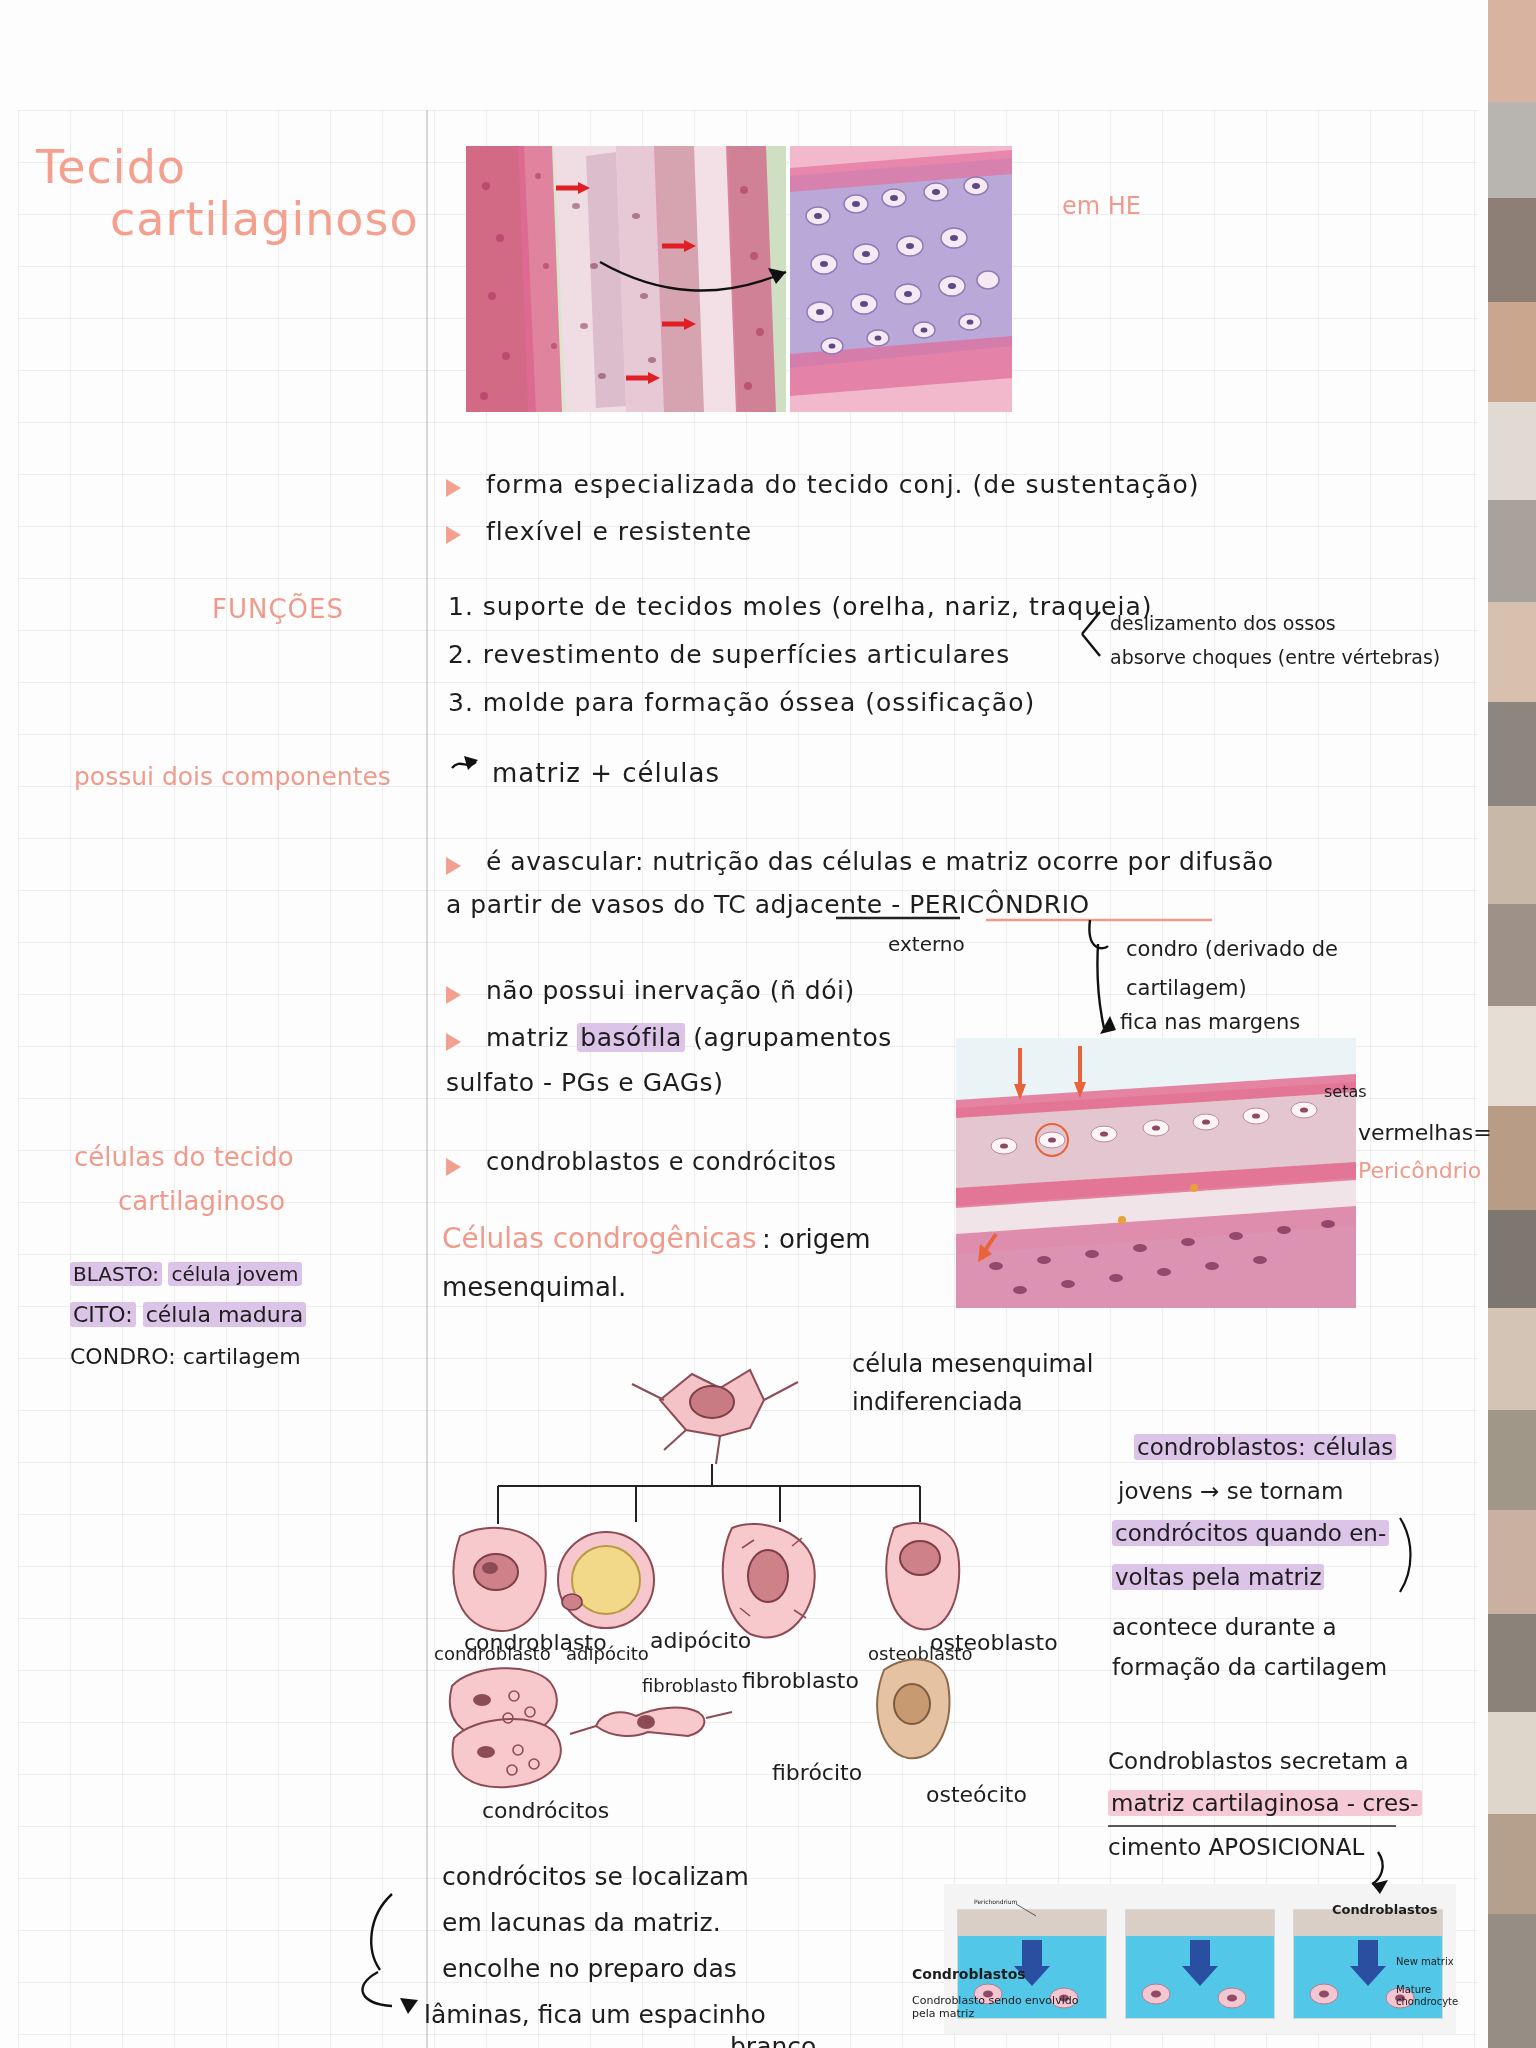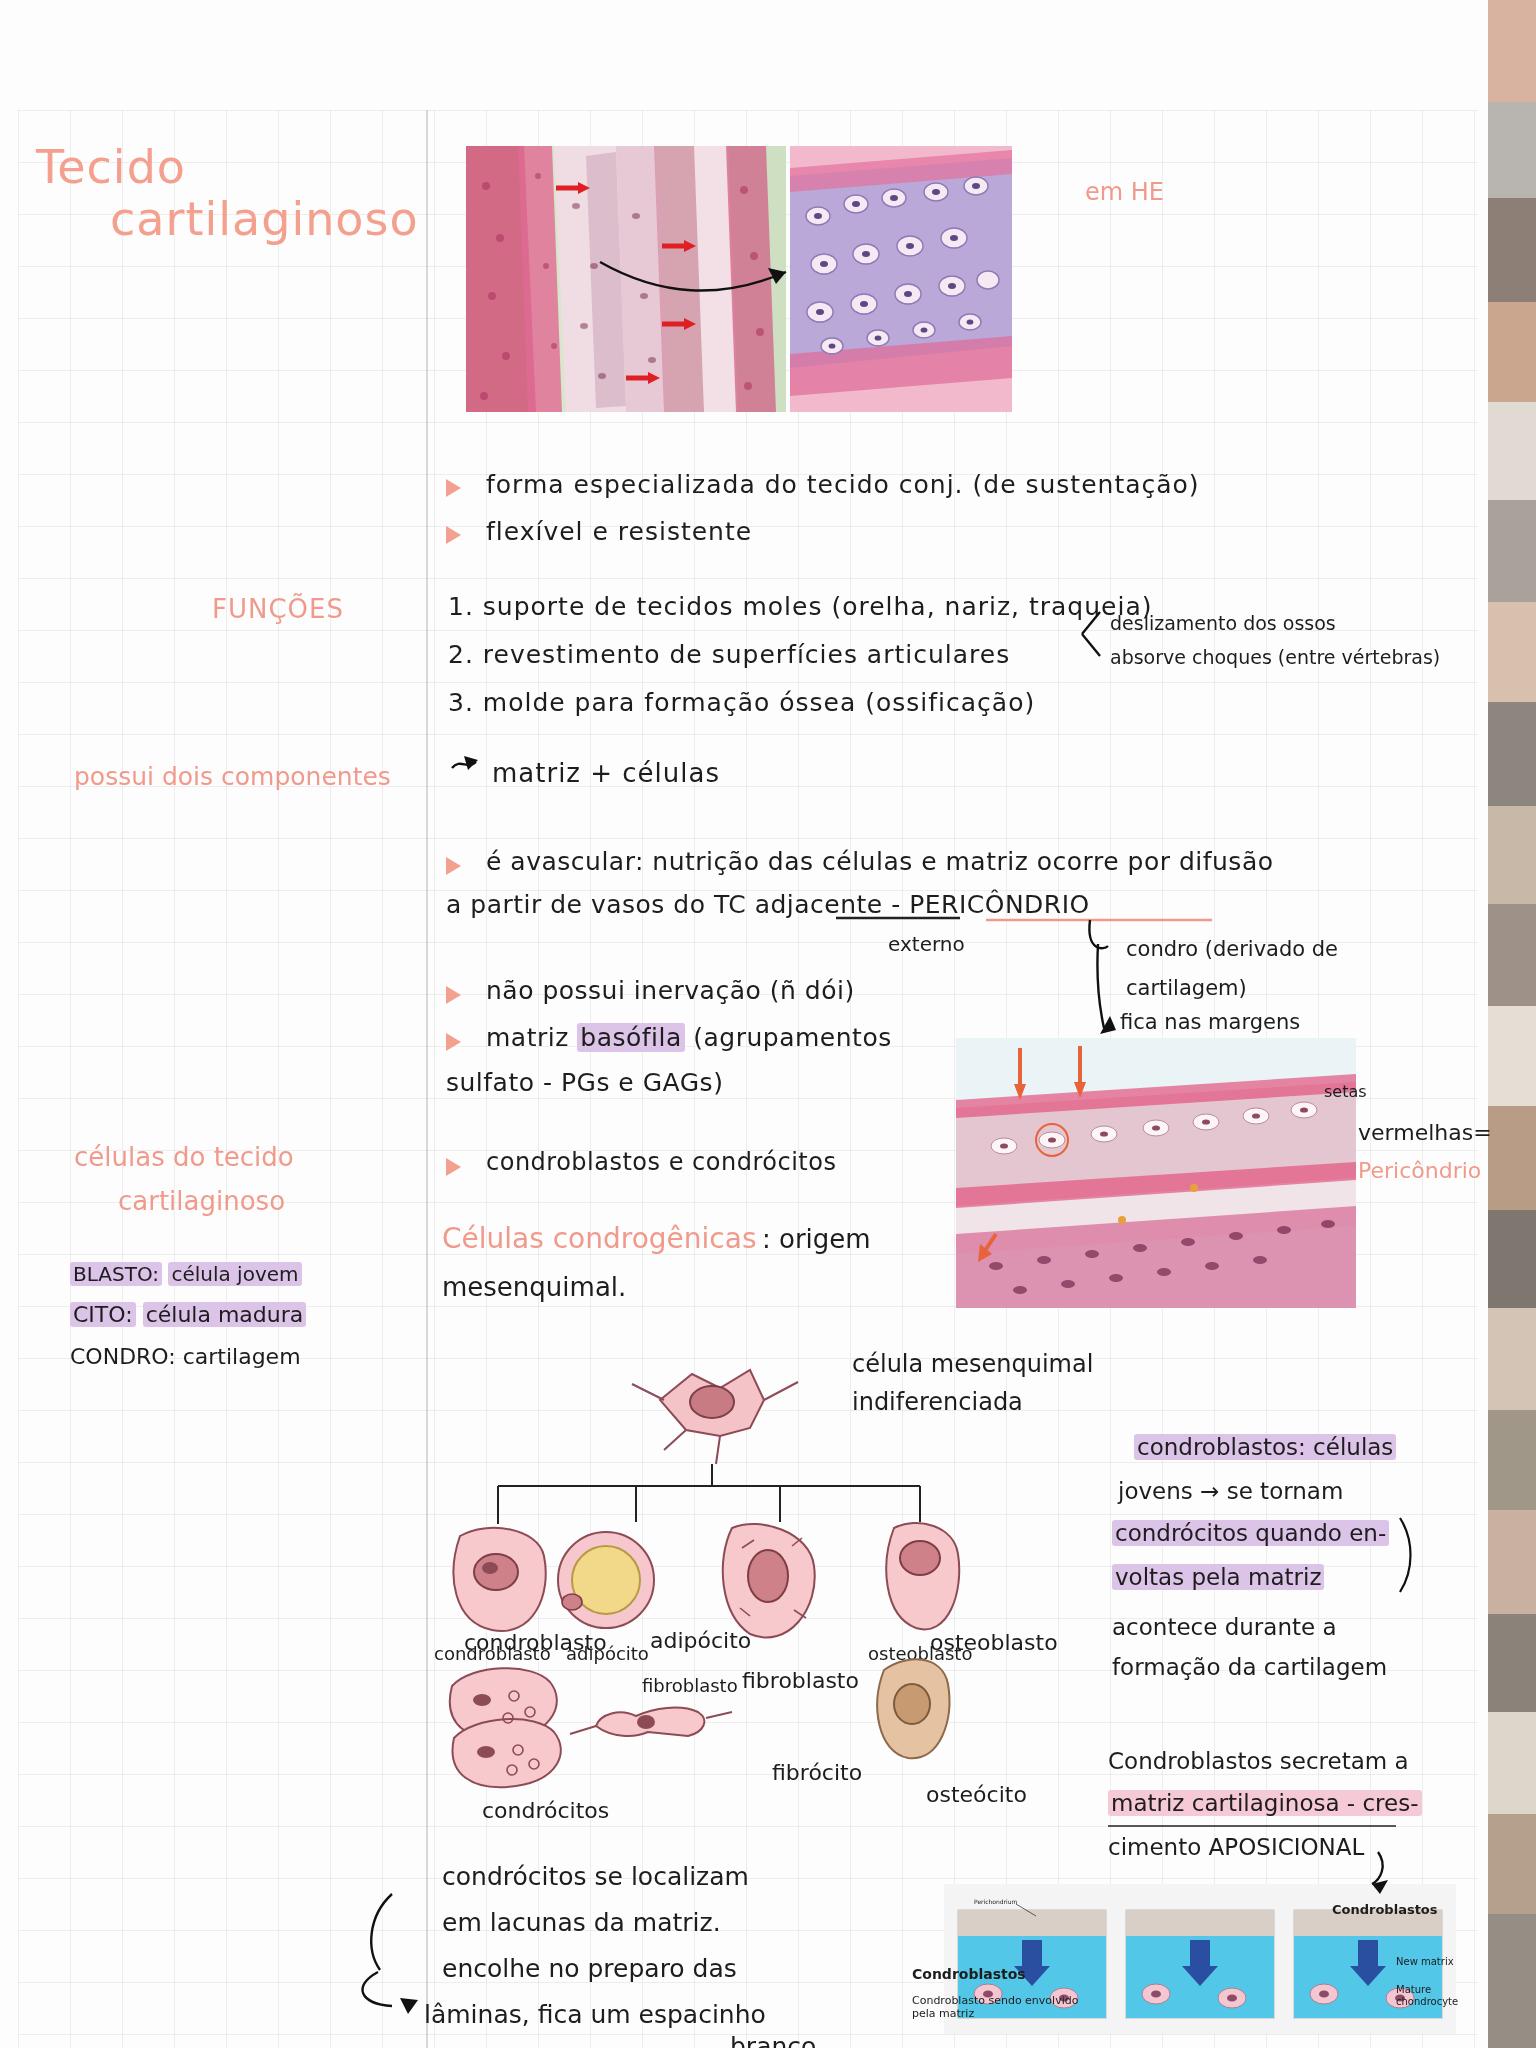--- a/index.html
+++ b/index.html
@@ -199,21 +199,21 @@
         <ellipse cx="118" cy="148" rx="4" ry="3"></ellipse>
           <ellipse cx="162" cy="140" rx="4" ry="3"></ellipse>
         <ellipse cx="42" cy="200" rx="3.4" ry="2.6"></ellipse>
           <ellipse cx="88" cy="192" rx="3.4" ry="2.6"></ellipse>
         <ellipse cx="134" cy="184" rx="3.4" ry="2.6"></ellipse>
           <ellipse cx="180" cy="176" rx="3.4" ry="2.6"></ellipse>
       </g>
     </svg>
   </div>
 
-  <div class="hw pink" style="left:1062px;top:178px;font-size:24px;margin-left:23px;">em HE</div>
+  <div class="hw pink" style="left:1062px;top:192px;font-size:24px;">em HE</div>
 
   <div class="bullet" style="left:446px;top:479px;"></div>
   <div class="hw" style="left:486px;top:470px;font-size:25px;letter-spacing:1px;">forma especializada do tecido conj. (de sustentação)</div>
 
   <div class="bullet" style="left:446px;top:526px;"></div>
   <div class="hw" style="left:486px;top:517px;font-size:25px;letter-spacing:1px;">flexível e resistente</div>
 
   <div class="hw pink" style="left:212px;top:594px;font-size:26px;letter-spacing:1px;">FUNÇÕES</div>
 
   <div class="hw" style="left:448px;top:592px;font-size:25px;letter-spacing:1px;">1. suporte de tecidos moles (orelha, nariz, traqueia)</div>

